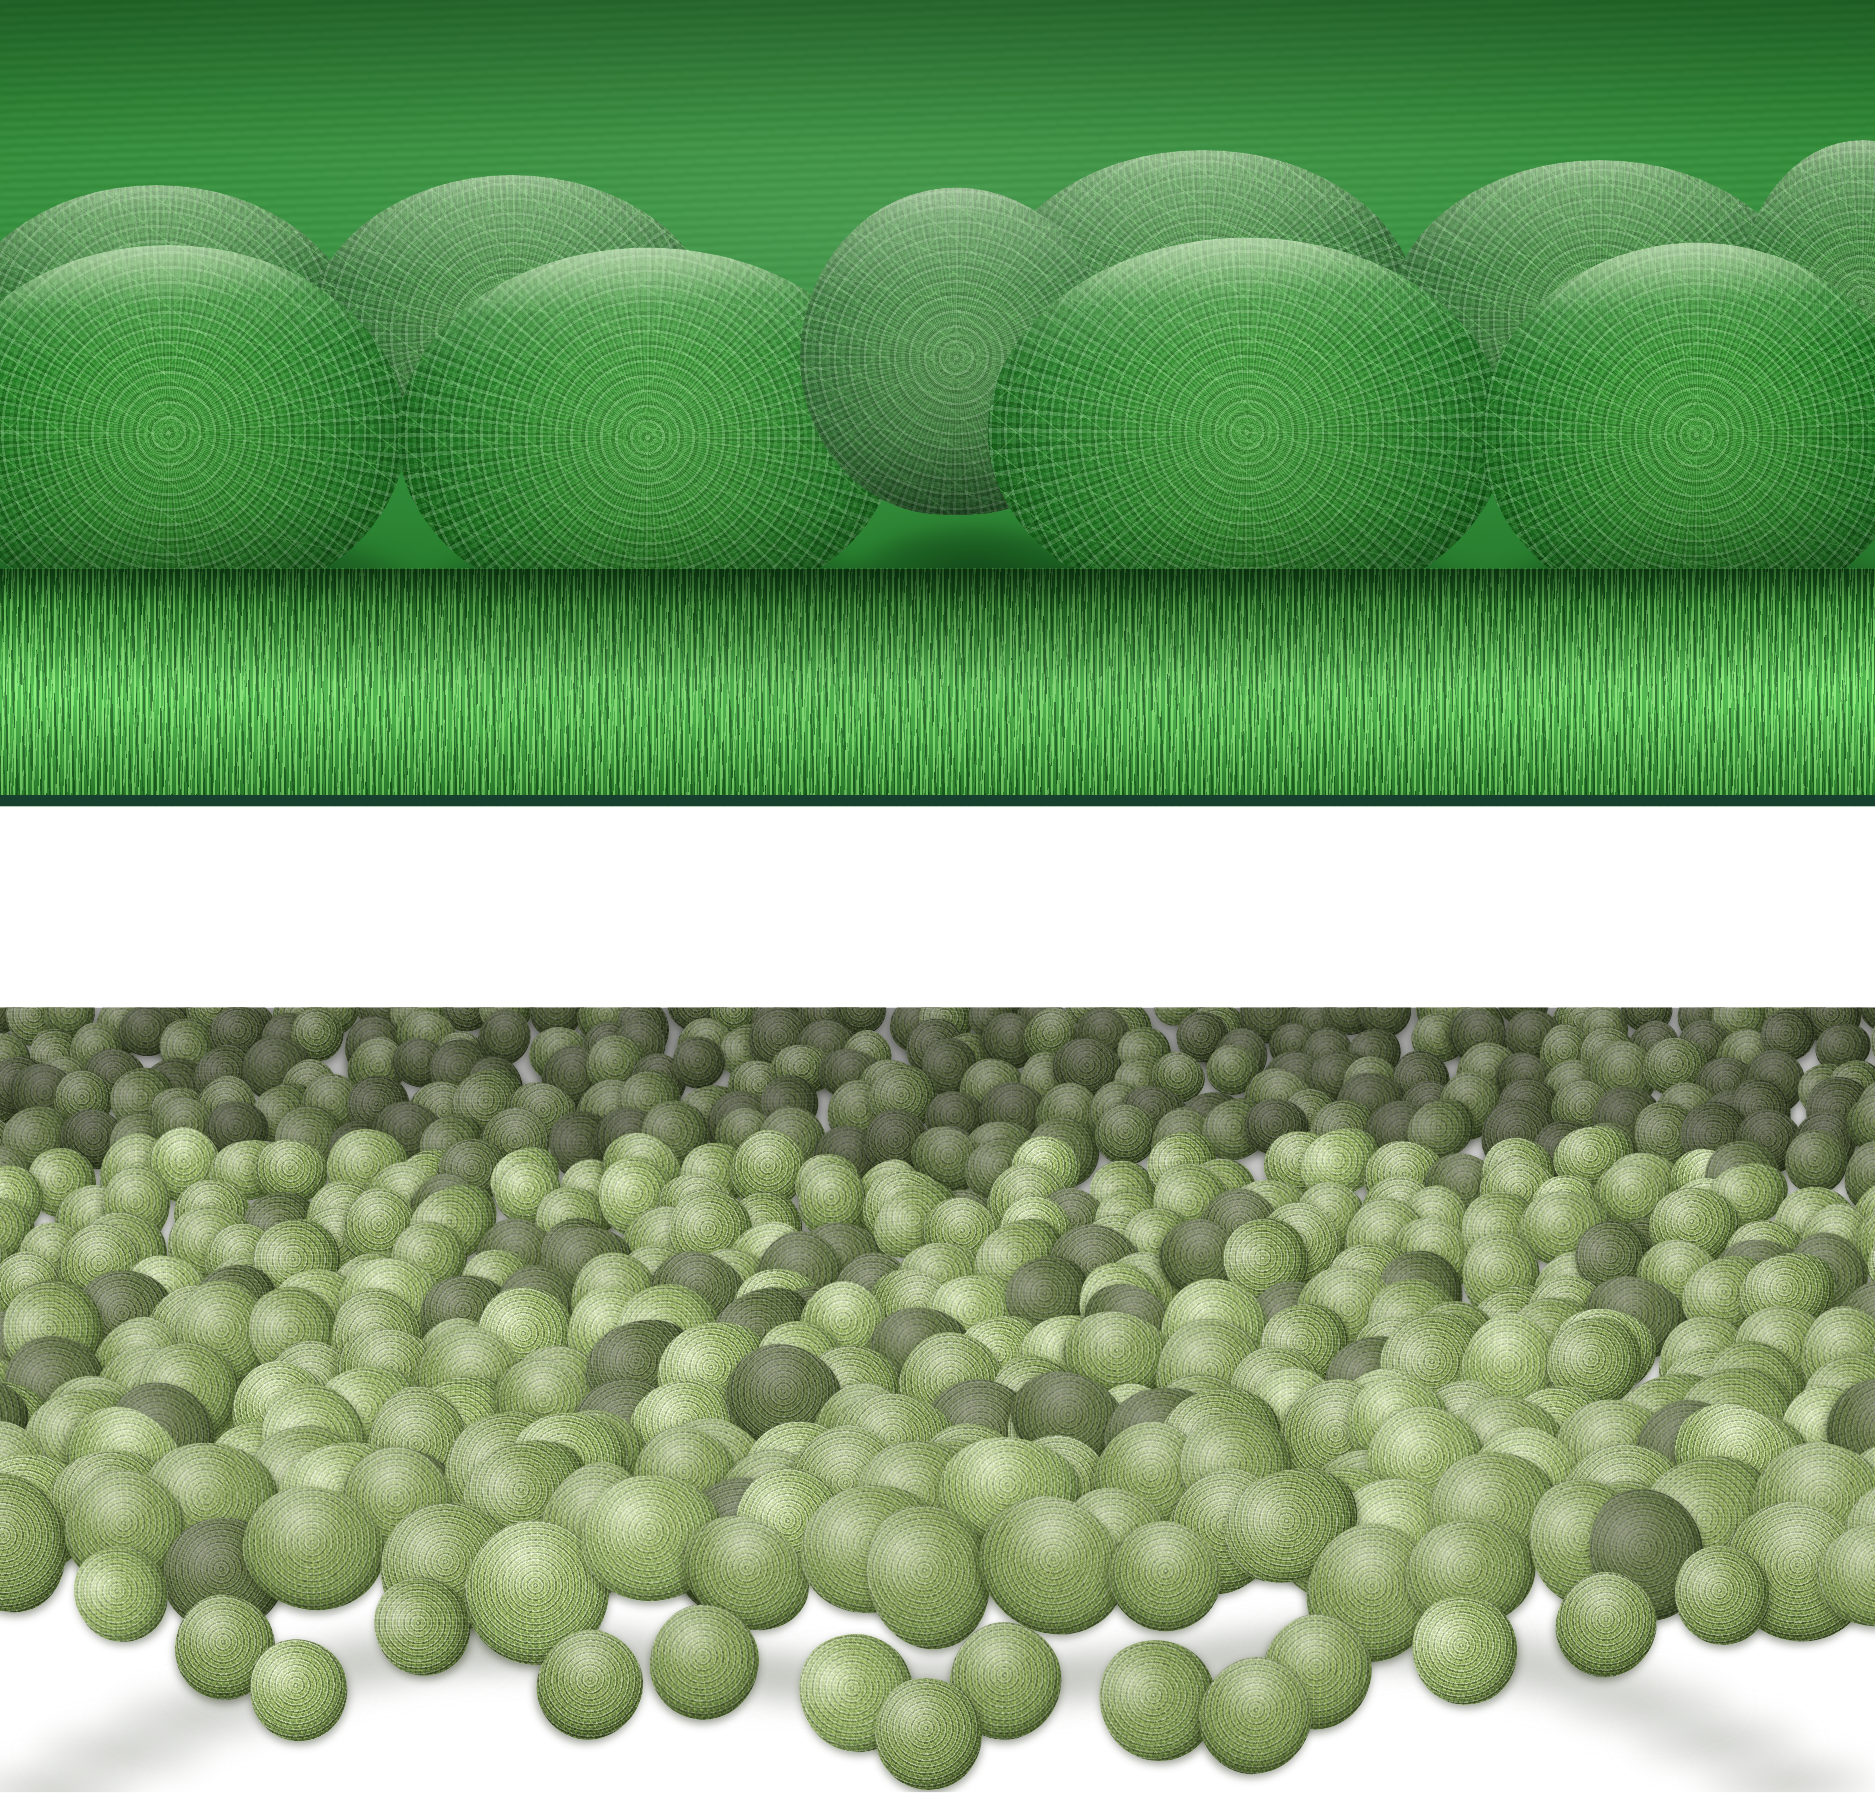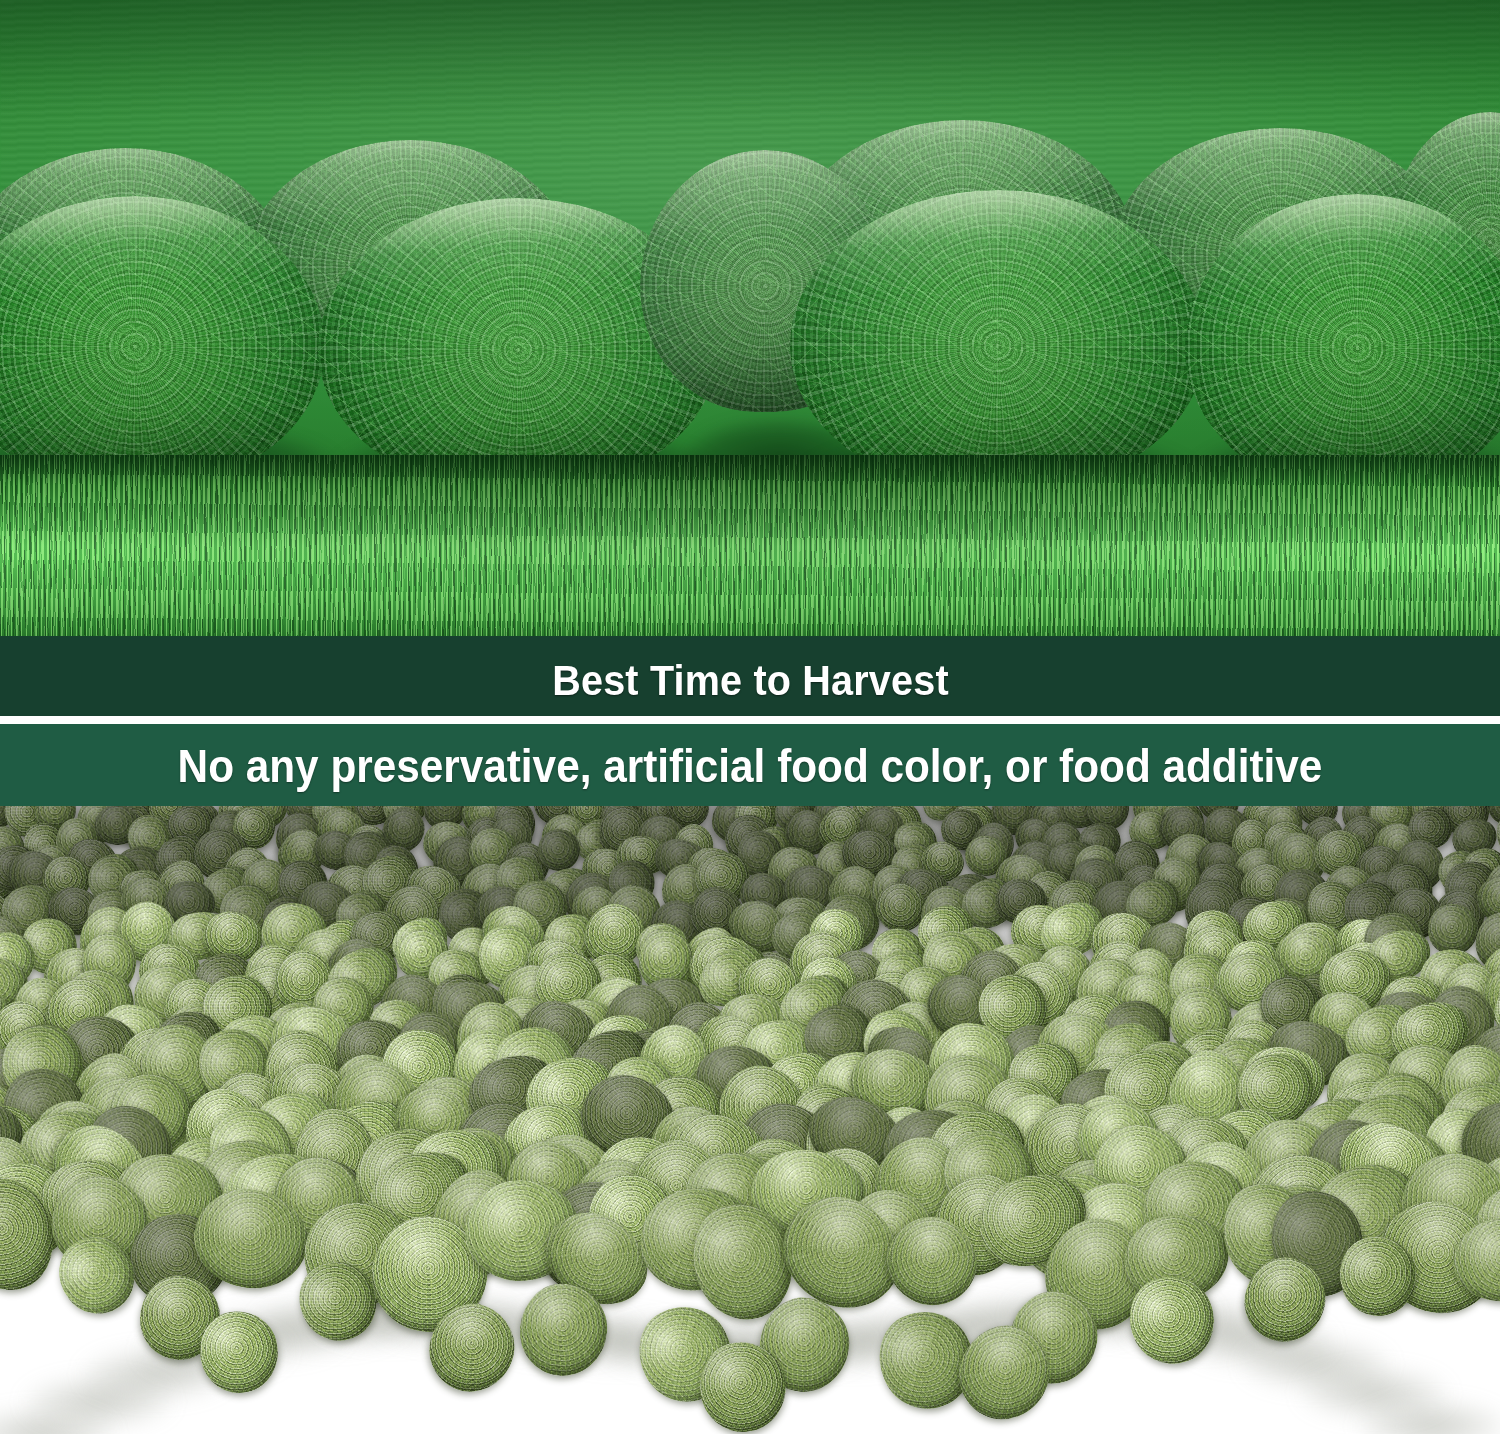--- a/index.html
+++ b/index.html
@@ -240,29 +240,23 @@
     <div class="field-vign"></div>
 
     <div class="grass">
       <div class="blades"></div>
       <div class="blades2"></div>
       <div class="gshade"></div>
     </div>
     <div class="grass-edge"></div>
   </div>
 
-  <div class="banner-dark">
-    <span class="txt">Best Time to Harvest</span>
-  </div>
 
   <div class="gap-white"></div>
 
-  <div class="banner-mid">
-    <span class="txt">No any preservative, artificial food color, or food additive</span>
-  </div>
 
   <div class="photo-bottom" aria-label="Close-up pile of green compressed hay pellets on a white background">
     <div class="pellet-bed" id="pelletBed">
         <div class="pellet dkr" style="left: -30.5px; top: -21.5px; width: 49.2px; height: 44px; transform: rotate(-19.4deg); z-index: 10;">
           <div class="grain"></div>
         </div>
         <div class="pellet dk" style="left: 5.4px; top: -18.1px; width: 48px; height: 49.9px; transform: rotate(-33.2deg); z-index: 10;">
           <div class="grain"></div>
         </div>
         <div class="pellet dk" style="left: 35.1px; top: -16.5px; width: 41.3px; height: 41.3px; transform: rotate(3.9deg); z-index: 10;">

